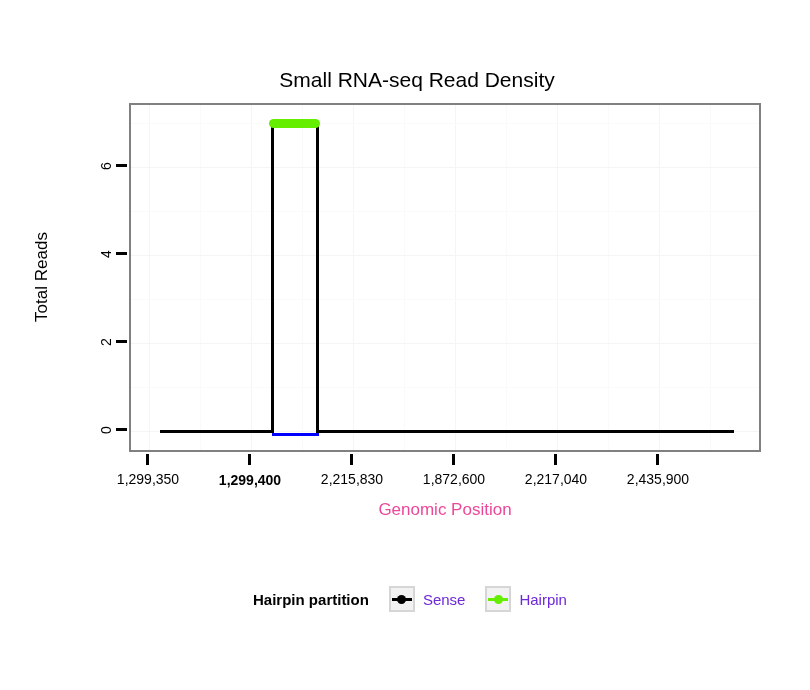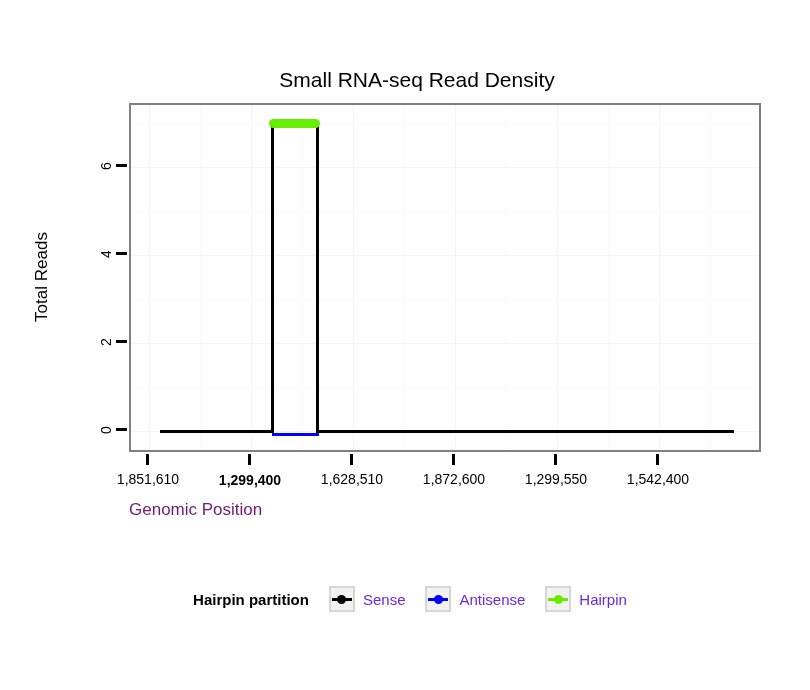--- a/index.html
+++ b/index.html
@@ -110,22 +110,23 @@
     transform-origin: center center;
     text-align: center;
     width: 20px;
   }
 
   .axis-title-x {
     position: absolute;
     left: 117px;
     top: 500px;
     width: 632px;
+    text-align: center;
     font-size: 17px;
-    color: #701a75;
+    color: #ec4899;
   }
   .axis-title-y {
     position: absolute;
     left: 30px;
     top: 277px;
     font-size: 17px;
     color: #000000;
     white-space: nowrap;
     transform: translate(-50%, -50%) rotate(-90deg);
     transform-origin: center center;
@@ -232,26 +233,26 @@
   </div>
 
   <div>
     <div class="tick tick-x" style="left:134px; top:454px;"></div>
     <div class="tick tick-x" style="left:236px; top:454px;"></div>
     <div class="tick tick-x" style="left:338px; top:454px;"></div>
     <div class="tick tick-x" style="left:440px; top:454px;"></div>
     <div class="tick tick-x" style="left:542px; top:454px;"></div>
     <div class="tick tick-x" style="left:644px; top:454px;"></div>
 
-    <div class="tick-label-x" style="left:136px; top:471px;">1,851,610</div>
+    <div class="tick-label-x" style="left:136px; top:471px;">1,299,350</div>
     <div class="tick-label-x" style="left:238px; top:472px;font-weight:bold;">1,299,400</div>
-    <div class="tick-label-x" style="left:340px; top:471px;">1,628,510</div>
+    <div class="tick-label-x" style="left:340px; top:471px;">2,215,830</div>
     <div class="tick-label-x" style="left:442px; top:471px;">1,872,600</div>
-    <div class="tick-label-x" style="left:544px; top:471px;">1,299,550</div>
-    <div class="tick-label-x" style="left:646px; top:471px;">1,542,400</div>
+    <div class="tick-label-x" style="left:544px; top:471px;">2,217,040</div>
+    <div class="tick-label-x" style="left:646px; top:471px;">2,435,900</div>
   </div>
 
   <div class="axis-title-x">Genomic Position</div>
 
   <div>
     <div class="tick tick-y" style="left:104px; top:428px;"></div>
     <div class="tick tick-y" style="left:104px; top:340px;"></div>
     <div class="tick tick-y" style="left:104px; top:252px;"></div>
     <div class="tick tick-y" style="left:104px; top:164px;"></div>
 
@@ -267,27 +268,20 @@
     <div class="legend-title">Hairpin partition</div>
 
     <div class="legend-item">
       <div class="legend-key">
         <div class="key-line" style="background:#000000;"></div>
         <div class="key-dot" style="background:#000000;"></div>
       </div>
       <div class="legend-label">Sense</div>
     </div>
 
-    <div class="legend-item">
-      <div class="legend-key">
-        <div class="key-line" style="background:#0000ff;"></div>
-        <div class="key-dot" style="background:#0000ff;"></div>
-      </div>
-      <div class="legend-label">Antisense</div>
-    </div>
 
     <div class="legend-item">
       <div class="legend-key">
         <div class="key-line" style="background:#66ee00;"></div>
         <div class="key-dot" style="background:#66ee00;"></div>
       </div>
       <div class="legend-label">Hairpin</div>
     </div>
   </div>
 

